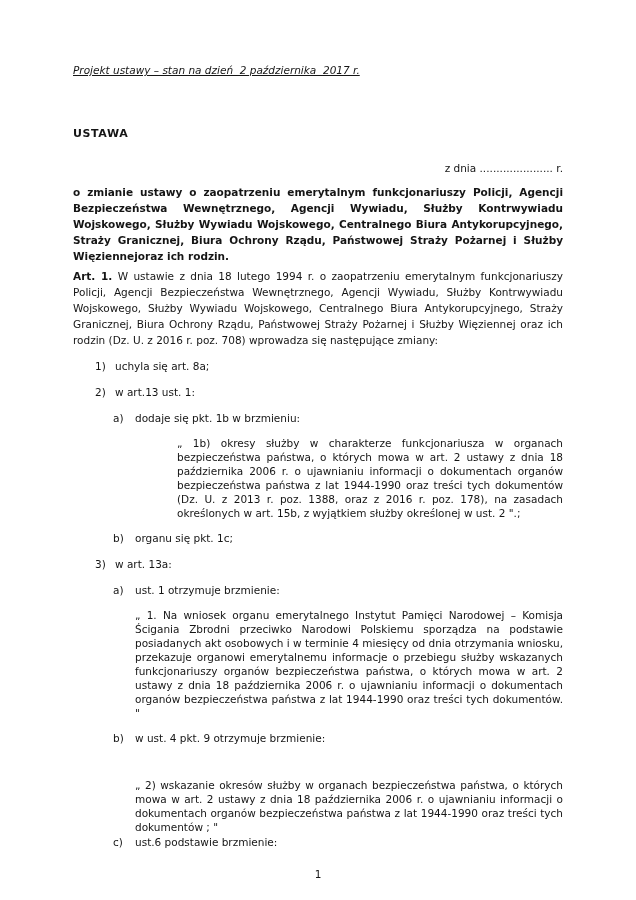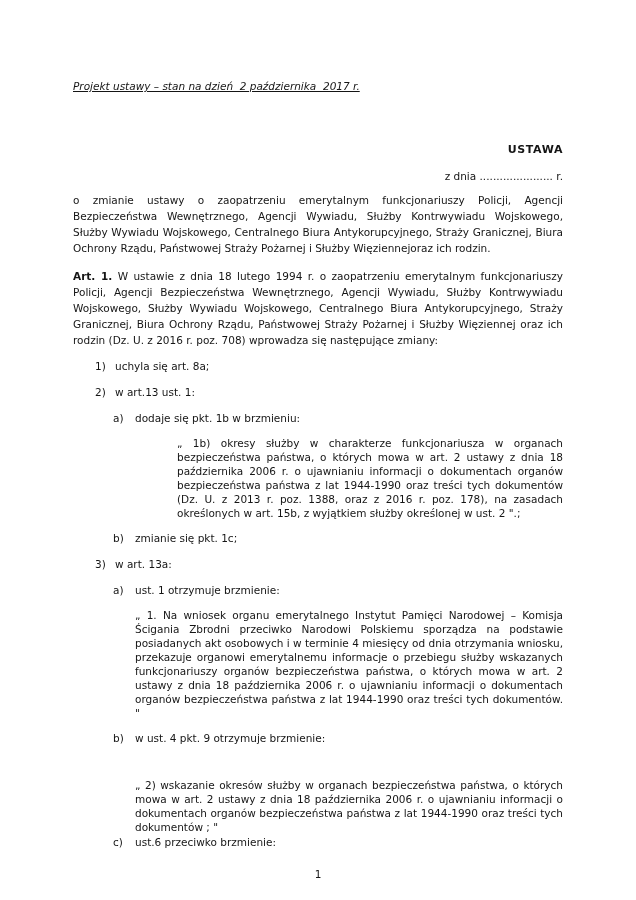--- a/index.html
+++ b/index.html
@@ -7,45 +7,45 @@
     position: relative;
     width: 636px;
     height: 900px;
     background: #ffffff;
     font-family: "DejaVu Sans", sans-serif;
     color: #151515;
     overflow: hidden;
     margin: 0 auto;
   }
   .content {
-    padding: 78px 73px 0 73px;
+    padding: 62px 73px 0 73px;
     font-size: 10.5px;
     line-height: 16px;
   }
   .header-line {
     font-style: italic;
     text-decoration: underline;
     white-space: pre-wrap;
     margin-bottom: 48px;
   }
   .act-title {
-    text-align: right;
+    text-align: left;
     font-weight: bold;
     font-size: 11px;
     letter-spacing: 0.6px;
-    margin-bottom: 10px;
+    margin-bottom: 18px;
   }
   .date-line {
     text-align: right;
     margin-bottom: 8px;
   }
   .subject {
-    font-weight: normal;
+    font-weight: bold;
     text-align: justify;
-    margin-bottom: 12px;
+    margin-bottom: 4px;
   }
   .art {
     text-align: justify;
     margin-bottom: 0;
   }
   .art .art-label { font-weight: bold; }
   .item {
     position: relative;
     text-align: justify;
     margin-top: 10px;
@@ -99,21 +99,21 @@
 
     <div class="item l2">
       <span class="marker">a)</span>
       <span>dodaje się pkt. 1b w brzmieniu:</span>
     </div>
 
     <div class="quote q-deep q1">„ 1b) okresy służby w charakterze funkcjonariusza w organach bezpieczeństwa państwa, o których mowa w art. 2 ustawy z dnia 18 października 2006 r. o ujawnianiu informacji o dokumentach organów bezpieczeństwa państwa z lat 1944-1990 oraz treści tych dokumentów (Dz. U. z 2013 r. poz. 1388, oraz z 2016 r. poz. 178), na zasadach określonych w art. 15b, z wyjątkiem służby określonej w ust. 2 ".;</div>
 
     <div class="item l2">
       <span class="marker">b)</span>
-      <span>zmianie się pkt. 1c;</span>
+      <span>organu się pkt. 1c;</span>
     </div>
 
     <div class="item l1">
       <span class="marker">3)</span>
       <span>w art. 13a:</span>
     </div>
 
     <div class="item l2">
       <span class="marker">a)</span>
       <span>ust. 1 otrzymuje brzmienie:</span>
@@ -123,19 +123,19 @@
 
     <div class="item l2">
       <span class="marker">b)</span>
       <span>w ust. 4 pkt. 9 otrzymuje brzmienie:</span>
     </div>
 
     <div class="quote q-mid q3">„ 2) wskazanie okresów służby w organach bezpieczeństwa państwa, o których mowa w art. 2 ustawy z dnia 18 października 2006 r. o ujawnianiu informacji o dokumentach organów bezpieczeństwa państwa z lat 1944-1990 oraz treści tych dokumentów ; "</div>
 
     <div class="item l2 no-gap">
       <span class="marker">c)</span>
-      <span>ust.6 przeciwko brzmienie:</span>
+      <span>ust.6 podstawie brzmienie:</span>
     </div>
 
     <div class="page-number">1</div>
 
   </div>
 </div>
 
 </body></html>

